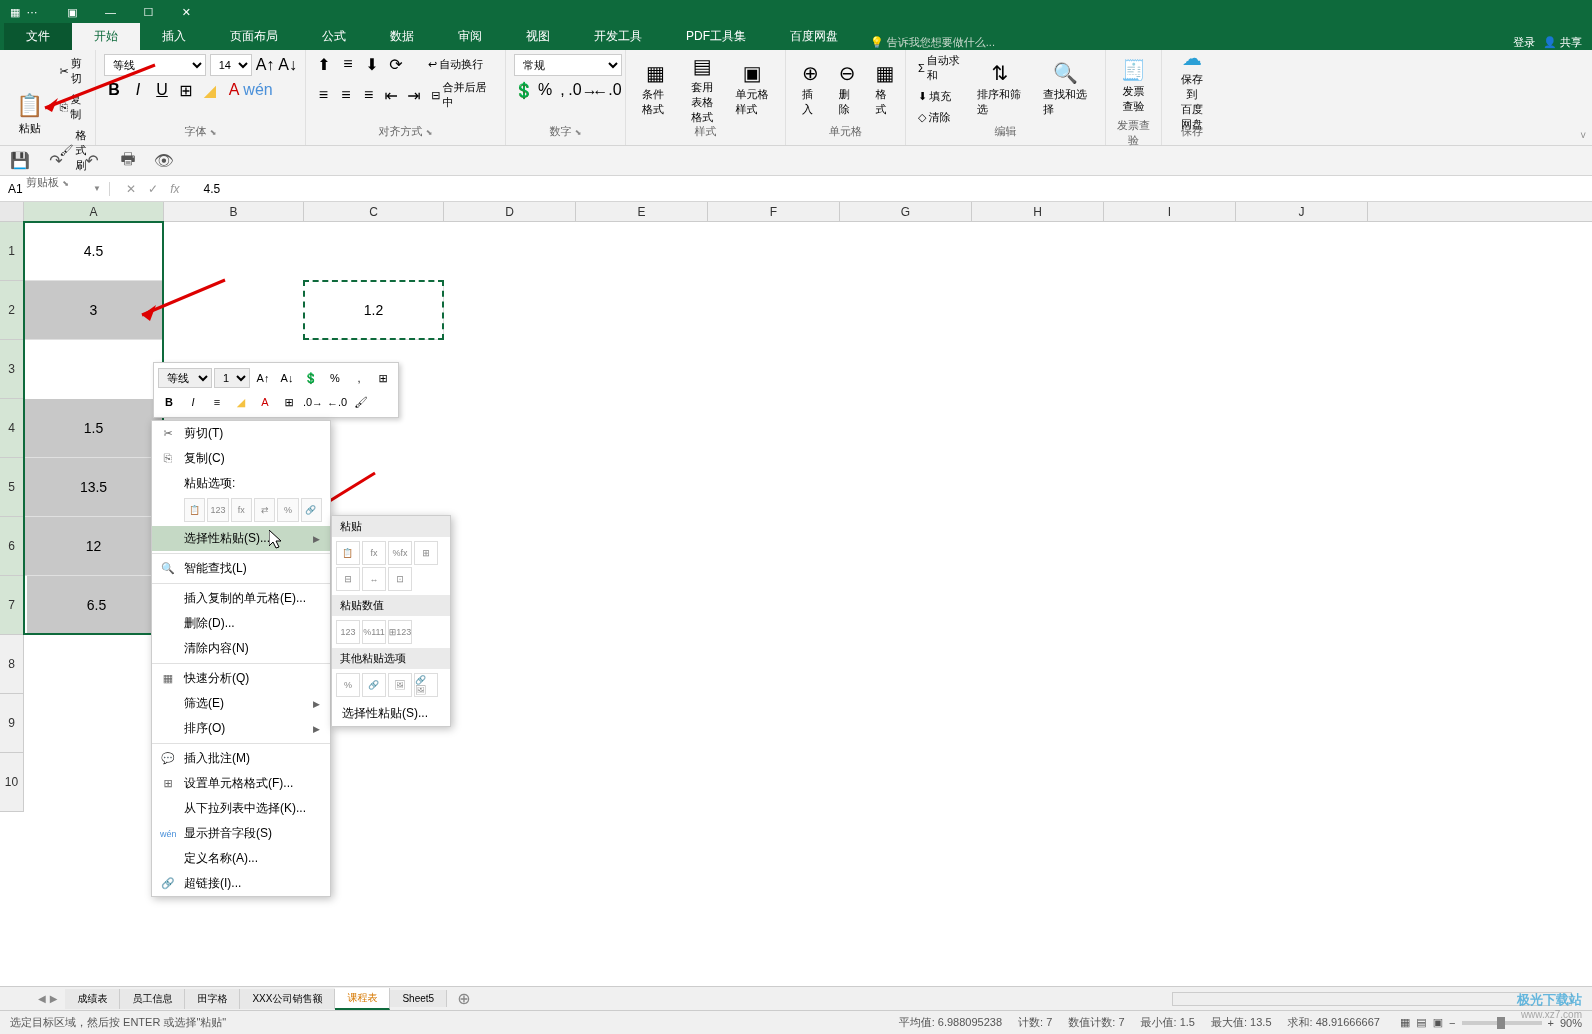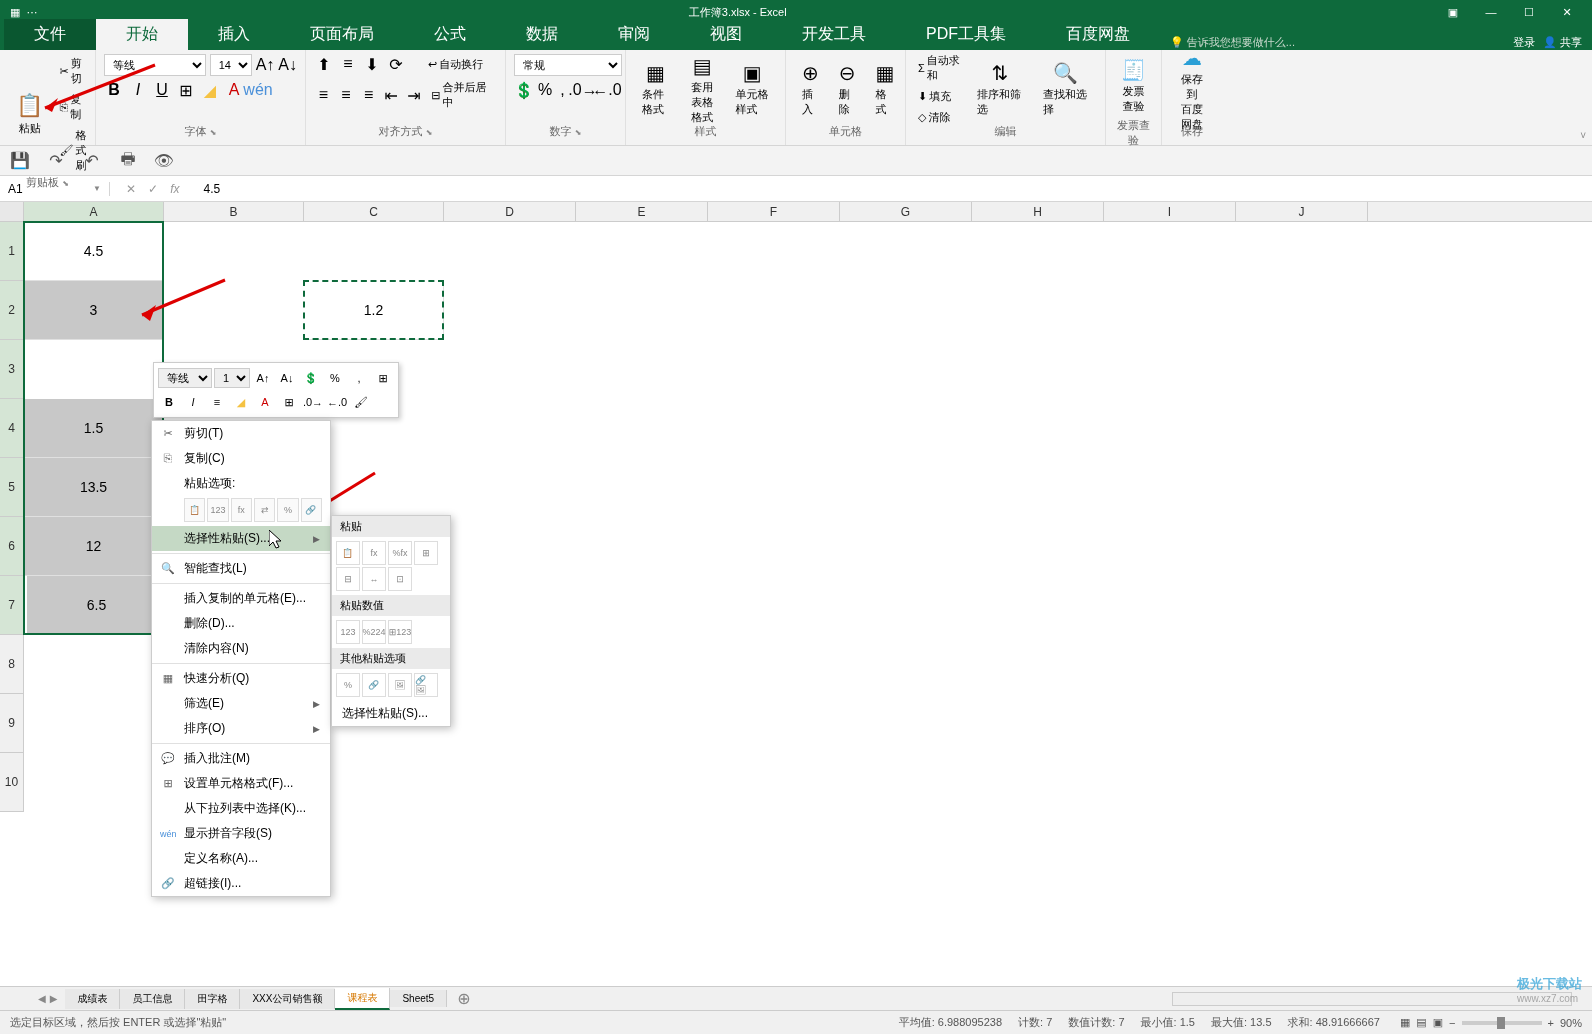--- a/index.html
+++ b/index.html
@@ -7,21 +7,21 @@
 
 
 .title-bar { background: #0e6a3c; height: 24px; display: flex; align-items: center; color: #fff; font-size: 11px; }
 .title-bar .left-icons { display: flex; gap: 6px; padding: 0 10px; }
 .title-bar .title { flex: 1; text-align: center; }
 .title-bar .right-icons { display: flex; gap: 8px; padding: 0 10px; align-items: center; }
 .win-btn { width: 30px; height: 22px; display: flex; align-items: center; justify-content: center; cursor: pointer; }
 
 
 .menu-tabs { background: #0e6a3c; height: 26px; display: flex; align-items: flex-end; padding-left: 4px; }
-.menu-tab { color: #fff; padding: 5px 30px; font-size: 16px; cursor: pointer; }
+.menu-tab { color: #fff; padding: 5px 22px; font-size: 12px; cursor: pointer; }
 .menu-tab.file { background: #0a5730; }
 .menu-tab.active { background: #f3f3f3; color: #0e6a3c; }
 .menu-right { margin-left: auto; display: flex; align-items: center; padding-right: 10px; color: #fff; font-size: 11px; gap: 8px; }
 .tell-me { color: #c8d8cc; font-size: 11px; padding: 0 10px; text-align: center; }
 
 
 .ribbon { background: #f3f3f3; height: 96px; border-bottom: 1px solid #d5d5d5; display: flex; position: relative; }
 .ribbon-group { border-right: 1px solid #e0e0e0; padding: 4px 8px; display: flex; flex-direction: column; justify-content: space-between; }
 .ribbon-group .label { text-align: center; font-size: 11px; color: #666; padding-bottom: 2px; }
 .ribbon-row { display: flex; align-items: center; gap: 4px; }
@@ -98,33 +98,32 @@
 
 
 .status-bar { position: absolute; bottom: 0; left: 0; right: 0; height: 24px; background: #f0f0f0; border-top: 1px solid #ccc; display: flex; align-items: center; font-size: 11px; padding: 0 10px; color: #555; }
 .status-bar .left { flex: 0 0 auto; }
 .status-bar .stats { margin-left: auto; display: flex; gap: 16px; }
 .status-bar .zoom { display: flex; align-items: center; gap: 6px; margin-left: 20px; }
 .zoom-slider { width: 80px; height: 4px; background: #ccc; position: relative; }
 .zoom-slider .thumb { width: 8px; height: 12px; background: #888; position: absolute; top: -4px; left: 35px; }
 
 
-.watermark { position: absolute; right: 10px; bottom: 30px; opacity: 0.7; text-align: left; }
+.watermark { position: absolute; right: 10px; bottom: 14px; opacity: 0.7; text-align: right; }
 .watermark .logo { color: #2a9fd6; font-size: 13px; font-weight: bold; }
 .watermark .url { color: #888; font-size: 10px; }
 </style>
 </head>
 <body>
 
 <div class="title-bar">
   <div class="left-icons">
     <span>▦</span>
     <span>⋯</span>
   </div>
-  <div class="title">工作簿3.xlsx - Excel</div>
   <div class="right-icons">
     <span class="win-btn">▣</span>
     <span class="win-btn">—</span>
     <span class="win-btn">☐</span>
     <span class="win-btn">✕</span>
   </div>
 </div>
 
 <div class="menu-tabs">
   <div class="menu-tab file">文件</div>
@@ -494,21 +493,21 @@
     <span class="sub-icon">fx</span>
     <span class="sub-icon">%fx</span>
     <span class="sub-icon">⊞</span>
     <span class="sub-icon">⊟</span>
     <span class="sub-icon">↔</span>
     <span class="sub-icon">⊡</span>
   </div>
   <div class="sub-header">粘贴数值</div>
   <div class="sub-icons">
     <span class="sub-icon">123</span>
-    <span class="sub-icon">%224</span>
+    <span class="sub-icon">%111</span>
     <span class="sub-icon">⊞123</span>
   </div>
   <div class="sub-header">其他粘贴选项</div>
   <div class="sub-icons">
     <span class="sub-icon">%</span>
     <span class="sub-icon">🔗</span>
     <span class="sub-icon">🖼</span>
     <span class="sub-icon">🔗🖼</span>
   </div>
   <div class="sub-item">选择性粘贴(S)...</div>

